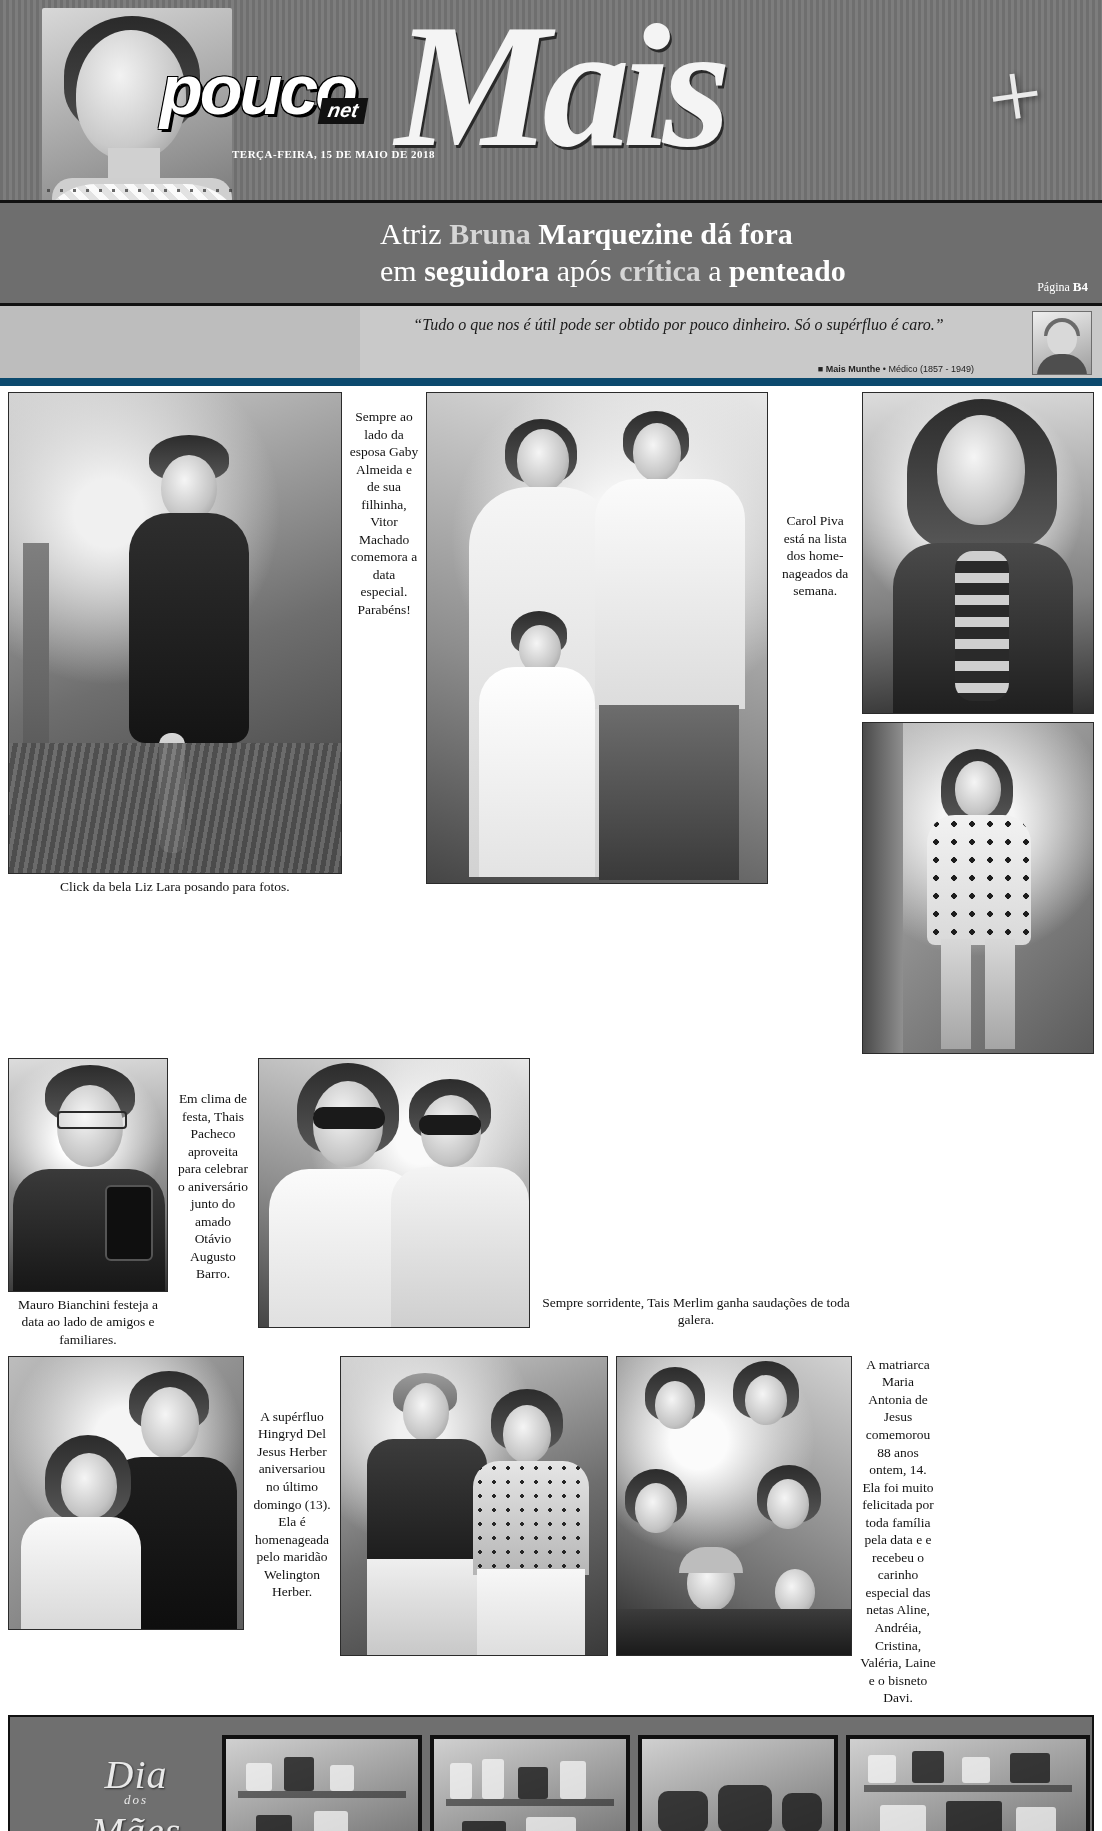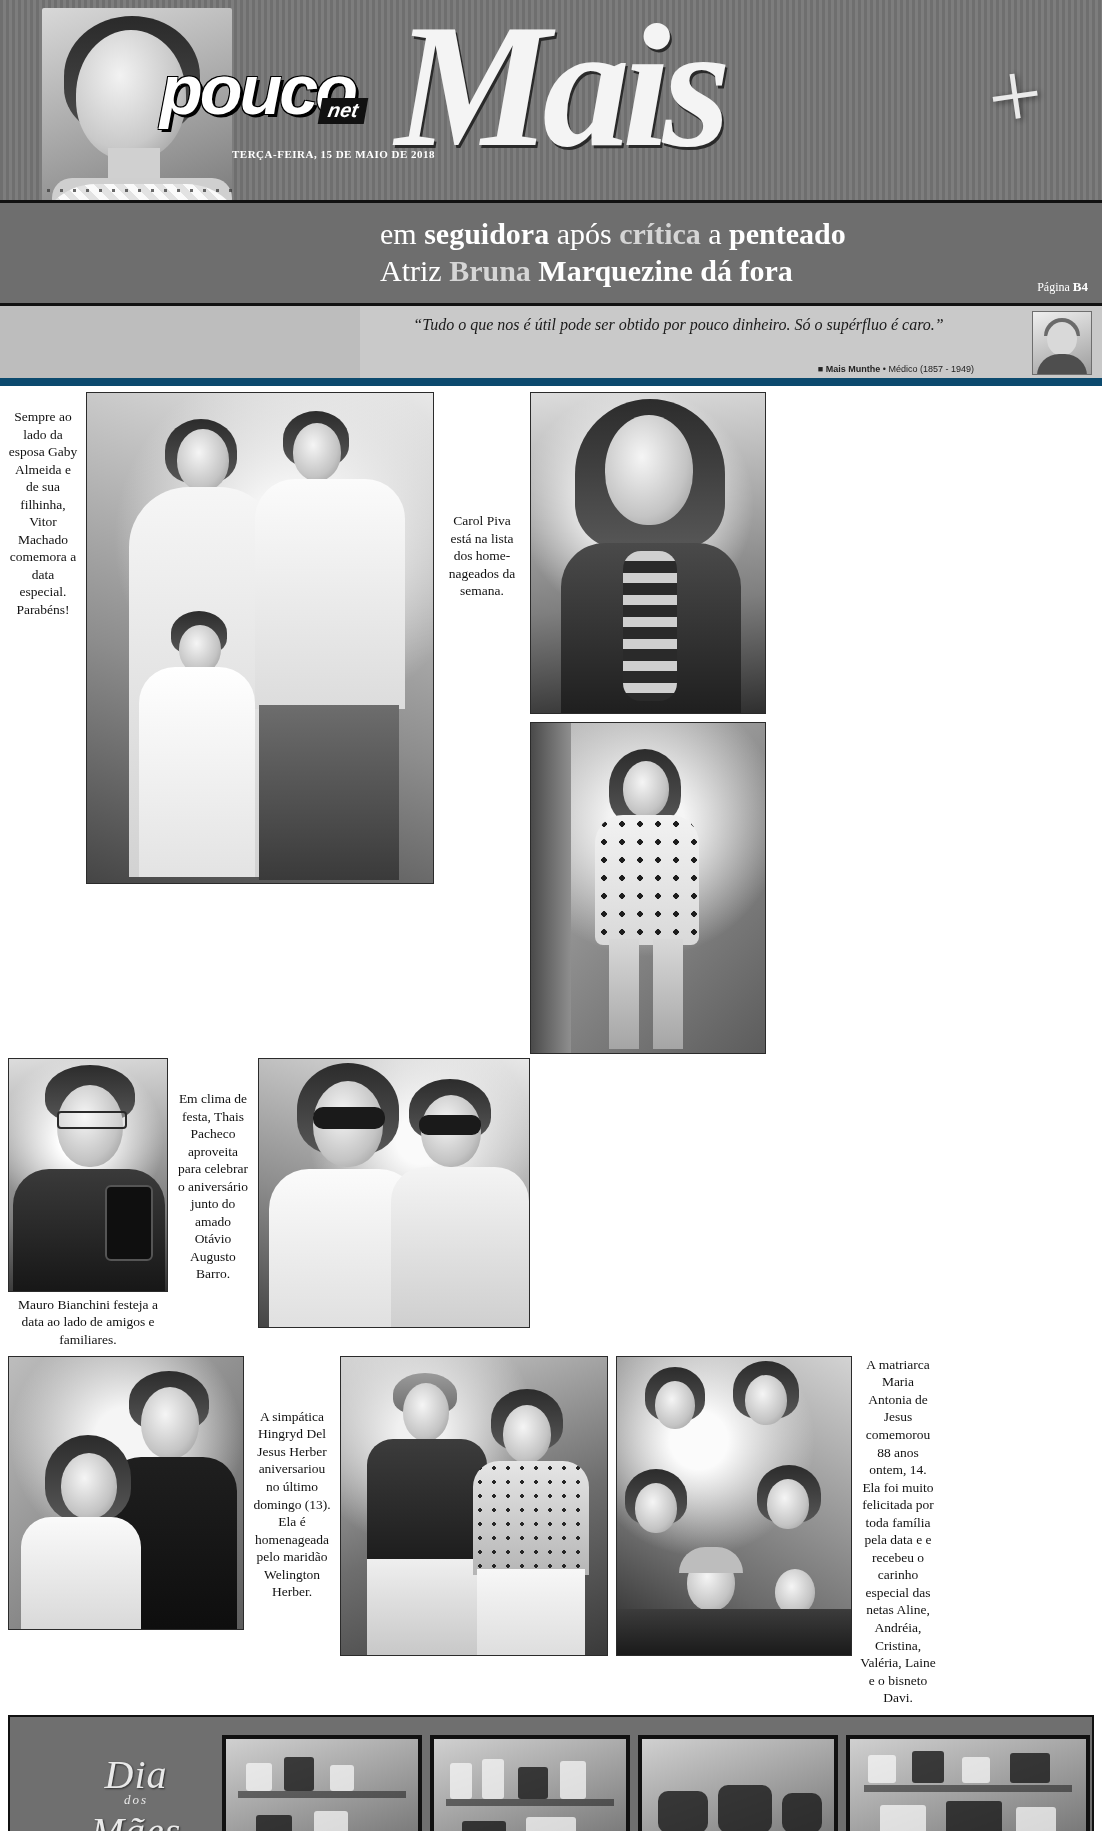--- a/index.html
+++ b/index.html
@@ -142,24 +142,24 @@
     </div>
     <div class="logo-extra">pouco</div>
     <div class="logo-net">net</div>
     <div class="logo-plus">+</div>
     <div class="mast-date">TERÇA-FEIRA, 15 DE MAIO DE 2018</div>
   </div>
 
   <div class="headline-bar">
     <div class="headline">
       <div>
+        <span>Atriz </span><span class="lightgray">Bruna</span><span class="bold white"> Marquezine dá fora</span>
+      </div>
+      <div>
         <span>em </span><span class="bold white">seguidora</span><span> após </span><span class="lightgray">crítica</span><span> a </span><span class="bold white">penteado</span>
-      </div>
-      <div>
-        <span>Atriz </span><span class="lightgray">Bruna</span><span class="bold white"> Marquezine dá fora</span>
       </div>
     </div>
     <div class="pagina">
       <span>Página </span><b>B4</b>
     </div>
   </div>
 
   <div class="quote-bar">
     <div class="quote-left"></div>
     <div class="quote-text">“Tudo o que nos é útil pode ser obtido por pouco dinheiro. Só o supérfluo é caro.”</div>
@@ -171,20 +171,33 @@
       <div class="qhair"></div>
       <div class="qhead"></div>
       <div class="qbody"></div>
     </div>
   </div>
 
   <div class="content">
 
     <div class="row">
 
+      <div style="width:340px;">
+        <div class="photo ph-grad-a" style="height:480px;">
+          <div class="person p-hair" style="left:140px;top:42px;width:80px;height:46px;"></div>
+          <div class="person p-head" style="left:152px;top:62px;width:56px;height:66px;"></div>
+          <div class="person" style="left:120px;top:120px;width:120px;height:230px;border-radius:40px 40px 16px 16px;background:linear-gradient(180deg,#2e2e2e,#141414);"></div>
+          <div class="person" style="left:150px;top:340px;width:26px;height:120px;background:linear-gradient(180deg,#d7d7d7,#9c9c9c);border-radius:12px;"></div>
+          <div class="person" style="left:14px;top:150px;width:26px;height:300px;background:linear-gradient(180deg,#8a7d6d,#554b3e);"></div>
+          <div class="person" style="left:0;top:350px;width:340px;height:130px;background:repeating-linear-gradient(100deg,#6f6f6f 0 4px,#4c4c4c 4px 9px);opacity:.85;"></div>
+        </div>
+        <div class="cap" style="margin-top:4px;">
+          <span>Click da bela </span><b>Liz Lara</b><span> posando para fotos.</span>
+        </div>
+      </div>
 
       <div style="width:70px;padding-top:16px;">
         <div class="cap cap-narrow">
           <span>Sempre ao lado da esposa </span><b>Gaby Almeida</b><span> e de sua filhinha, </span><b>Vitor Machado</b><span> comemora a data especial. Parabéns!</span>
         </div>
       </div>
 
       <div style="width:348px;">
         <div class="photo ph-grad-b" style="height:490px;">
           <div class="person p-hair" style="left:78px;top:26px;width:72px;height:64px;"></div>
@@ -254,37 +267,42 @@
           <div class="person p-head" style="left:54px;top:22px;width:70px;height:86px;"></div>
           <div class="person" style="left:54px;top:48px;width:72px;height:22px;background:#1a1a1a;border-radius:10px;"></div>
           <div class="person" style="left:10px;top:110px;width:150px;height:158px;border-radius:40px 40px 0 0;background:linear-gradient(180deg,#fbfbfb,#e0e0e0);"></div>
           <div class="person p-hair" style="left:150px;top:20px;width:82px;height:62px;"></div>
           <div class="person p-head" style="left:162px;top:36px;width:60px;height:72px;"></div>
           <div class="person" style="left:160px;top:56px;width:62px;height:20px;background:#1a1a1a;border-radius:9px;"></div>
           <div class="person" style="left:132px;top:108px;width:138px;height:160px;border-radius:34px 34px 0 0;background:linear-gradient(180deg,#f4f4f4,#cfcfcf);"></div>
         </div>
       </div>
 
+      <div style="width:316px;padding-top:236px;">
+        <div class="cap">
+          <span>Sempre sorridente, </span><b>Tais Merlim</b><span> ganha saudações de toda galera.</span>
+        </div>
+      </div>
     </div>
 
     <div class="row" style="margin-top:2px;">
 
       <div style="width:236px;">
         <div class="photo ph-grad-d" style="height:272px;">
           <div class="person p-hair" style="left:120px;top:14px;width:80px;height:60px;"></div>
           <div class="person p-head" style="left:132px;top:30px;width:58px;height:72px;"></div>
           <div class="person" style="left:98px;top:100px;width:130px;height:172px;border-radius:34px 34px 0 0;background:linear-gradient(180deg,#1f1f1f,#0e0e0e);"></div>
           <div class="person p-hair" style="left:36px;top:78px;width:86px;height:86px;"></div>
           <div class="person p-head" style="left:52px;top:96px;width:56px;height:66px;"></div>
           <div class="person" style="left:12px;top:160px;width:120px;height:112px;border-radius:30px 30px 0 0;background:linear-gradient(180deg,#fafafa,#d9d9d9);"></div>
         </div>
       </div>
       <div style="width:80px;padding-top:52px;">
         <div class="cap cap-narrow">
-          <span>A simpática </span><b>Hingryd Del Jesus Herber</b><span> aniversariou no último domingo (13). Ela é homenageada pelo maridão </span><b>Welington Herber.</b>
+          <span>A supérfluo </span><b>Hingryd Del Jesus Herber</b><span> aniversariou no último domingo (13). Ela é homenageada pelo maridão </span><b>Welington Herber.</b>
         </div>
       </div>
 
       <div style="width:268px;">
         <div class="photo ph-grad-a" style="height:298px;">
           <div class="person p-hair" style="left:52px;top:16px;width:64px;height:42px;background:linear-gradient(180deg,#9a9a9a,#6d6d6d);"></div>
           <div class="person p-head" style="left:62px;top:26px;width:46px;height:58px;"></div>
           <div class="person" style="left:26px;top:82px;width:120px;height:126px;border-radius:26px 26px 0 0;background:linear-gradient(180deg,#3c3c3c,#1c1c1c);"></div>
           <div class="person" style="left:26px;top:202px;width:120px;height:96px;background:linear-gradient(180deg,#efefef,#c8c8c8);"></div>
           <div class="person p-hair" style="left:150px;top:32px;width:72px;height:62px;"></div>

